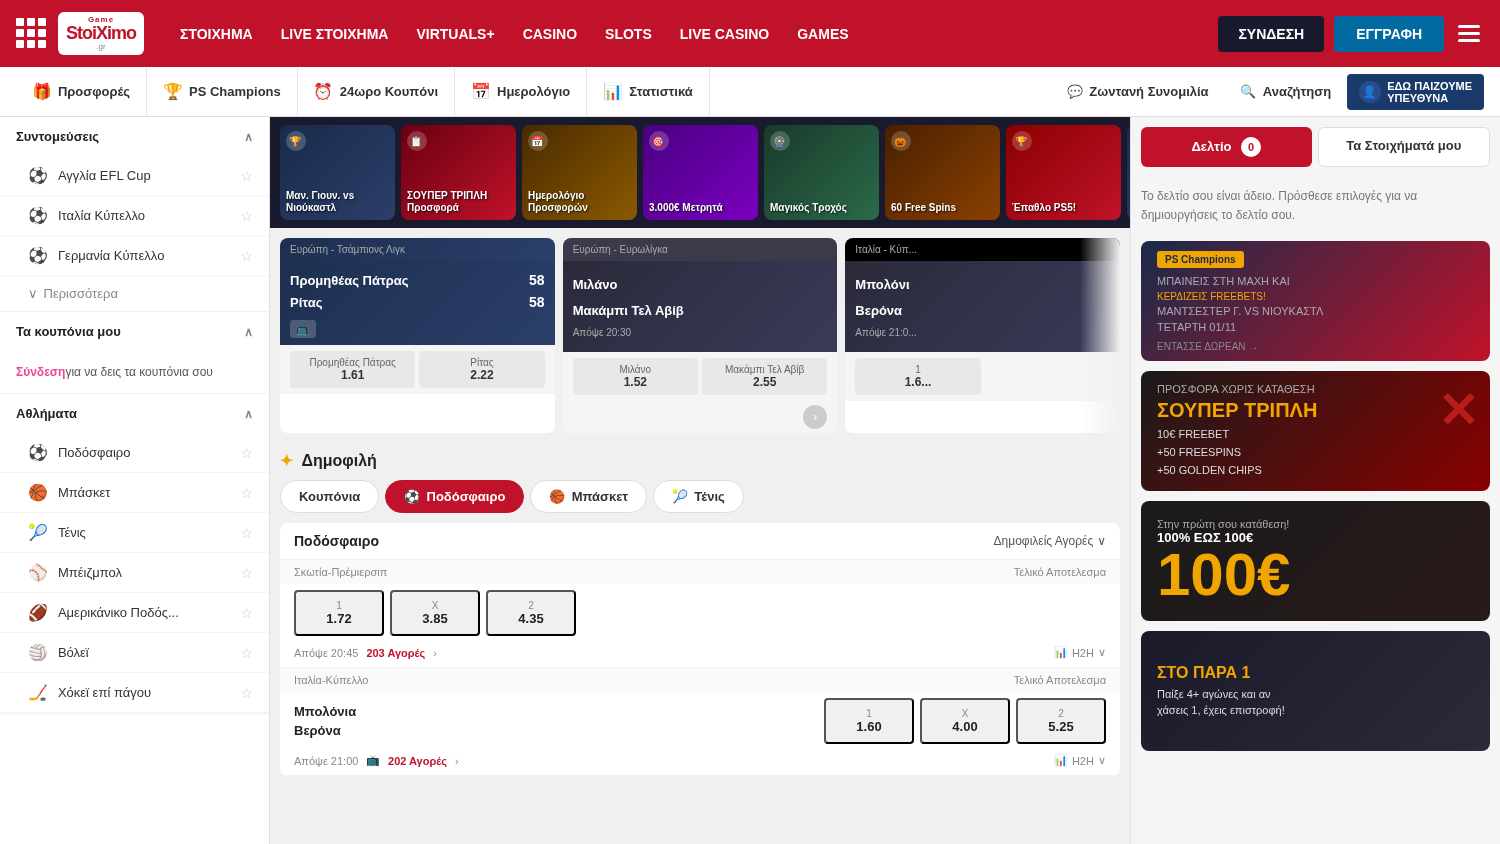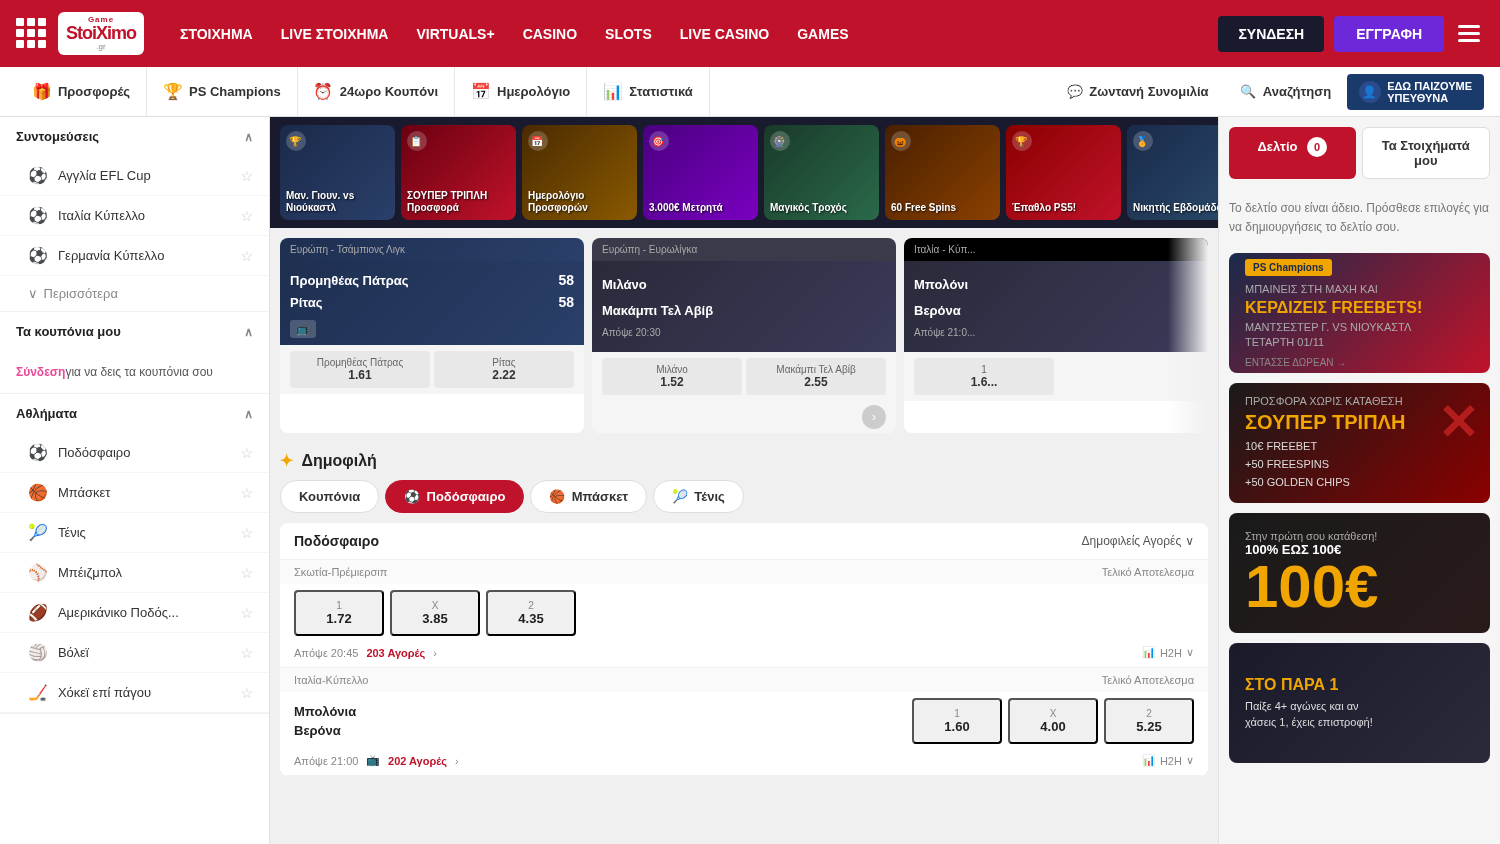--- a/index.html
+++ b/index.html
@@ -80,21 +80,21 @@
       background: #1a1a2e;
       color: white;
       border: none;
       padding: 10px 20px;
       font-weight: 700;
       font-size: 14px;
       border-radius: 4px;
       cursor: pointer;
     }
     .btn-eggrafh {
-      background: #6d28d9;
+      background: #0369a1;
       color: white;
       border: none;
       padding: 10px 22px;
       font-weight: 700;
       font-size: 14px;
       border-radius: 4px;
       cursor: pointer;
     }
     .hamburger-btn {
       background: transparent;
@@ -479,21 +479,21 @@
       color: #888;
       display: flex;
       align-items: center;
       gap: 8px;
     }
     .match-row-footer .markets-link { color: #c0122a; font-weight: 600; cursor: pointer; }
     .match-row-footer .h2h-link { margin-left: auto; cursor: pointer; display: flex; align-items: center; gap: 4px; color: #888; }
 
     
     .right-panel {
-      width: 282px;
+      width: 370px;
       background: #f5f5f5;
       flex-shrink: 0;
       border-left: 1px solid #e0e0e0;
       overflow-y: auto;
       padding: 10px;
     }
     .betslip-tabs {
       display: flex;
       gap: 6px;
       margin-bottom: 12px;
@@ -989,21 +989,21 @@
 
     <div class="betslip-empty">Το δελτίο σου είναι άδειο. Πρόσθεσε επιλογές για να δημιουργήσεις το δελτίο σου.</div>
 
     <div class="promo-banner promo-b1">
       <div class="promo-banner-content">
         <div style="display:flex;align-items:center;gap:8px;margin-bottom:6px;">
           <div style="background:#f0a500;color:#1a2a4a;font-size:10px;font-weight:900;padding:3px 8px;border-radius:3px;">PS Champions</div>
         </div>
         <div style="font-size:11px;color:#aaa;line-height:1.4;">
           ΜΠΑΙΝΕΙΣ ΣΤΗ ΜΑΧΗ ΚΑΙ<br>
-          <span style="color:#f0a500;font-weight:700;font-size:16px;">ΚΕΡΔΙΖΕΙΣ FREEBETS!</span><br>
+          <span style="color:#f0a500;font-weight:400;font-size:10px;">ΚΕΡΔΙΖΕΙΣ FREEBETS!</span><br>
           ΜΑΝΤΣΕΣΤΕΡ Γ. VS ΝΙΟΥΚΑΣΤΛ<br>
           ΤΕΤΑΡΤΗ 01/11
         </div>
         <div style="margin-top:6px;font-size:10px;color:#888;">ΕΝΤΑΣΣΕ ΔΩΡΕΑΝ →</div>
       </div>
     </div>
 
     <div class="promo-banner promo-b2">
       <div class="promo-banner-content">
         <div style="font-size:11px;color:#aaa;margin-bottom:4px;">ΠΡΟΣΦΟΡΑ ΧΩΡΙΣ ΚΑΤΑΘΕΣΗ</div>

